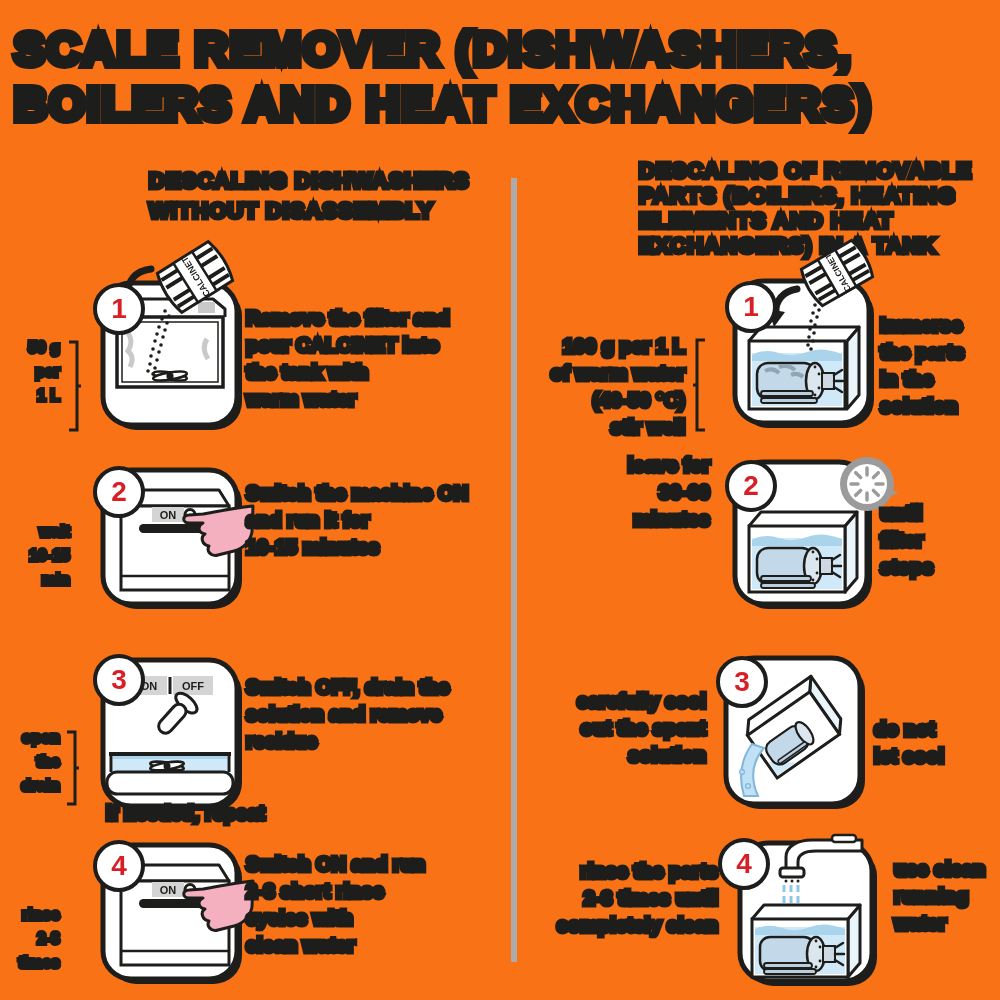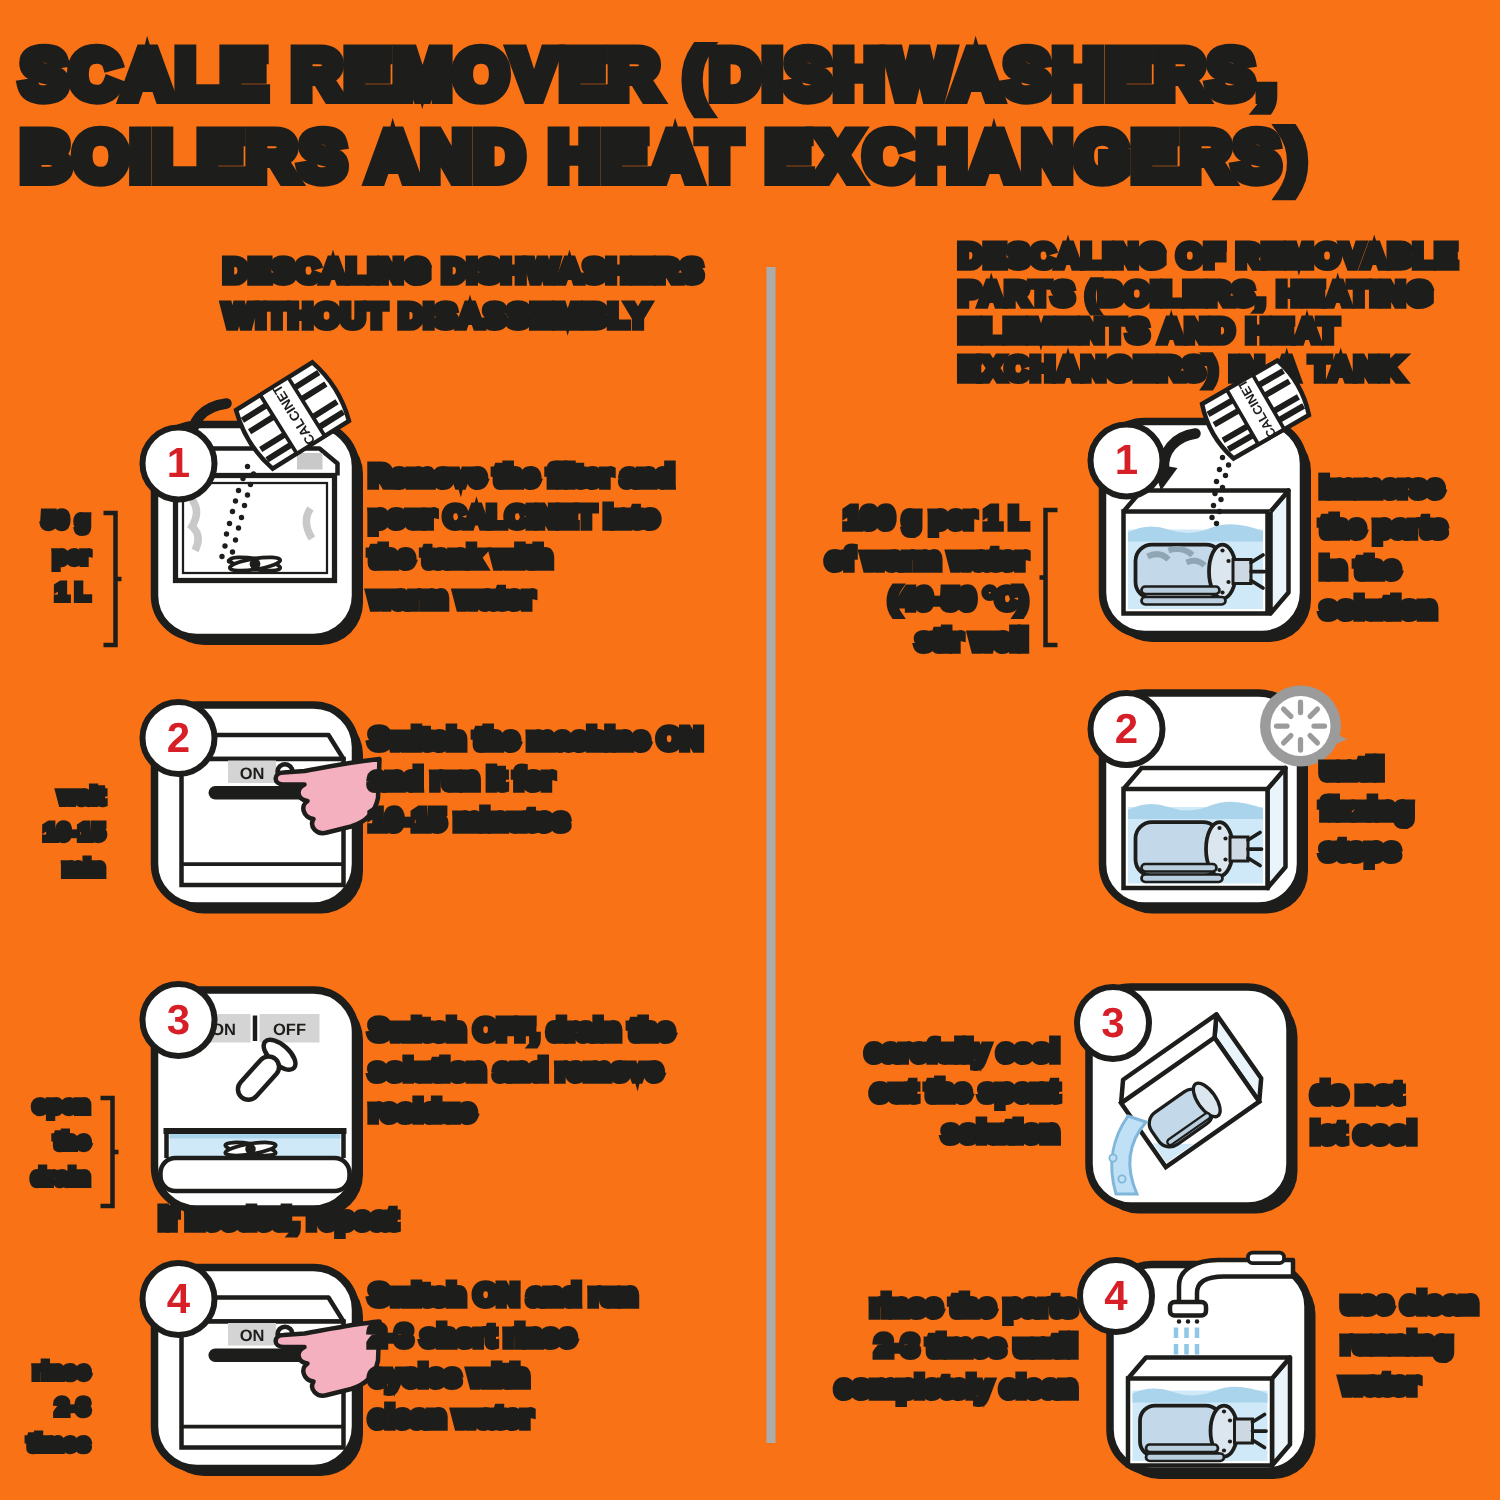--- a/index.html
+++ b/index.html
@@ -301,23 +301,28 @@
           <path d="M146.4 42.4 L151.3 47.3"></path>
           <path d="M140 45 V52"></path>
         <path d="M133.6 42.4 L128.7 47.3"></path>
           <path d="M131 36 H124"></path>
           <path d="M133.6 29.6 L128.7 24.7"></path>
         <path d="M140 27 V20"></path>
           <path d="M146.4 29.6 L151.3 24.7"></path>
       </g>
     </g>
   </svg>
+  <div class="abs lbl right" style="left:575px;top:452px;width:135px;">
+      <div class="bl">leave for</div>
+      <div class="bl">30-60</div>
+      <div class="bl">minutes</div>
+    </div>
   <div class="abs lbl" style="left:880px;top:500px;">
       <div class="bl">until</div>
-      <div class="bl">fizzing</div>
+      <div class="bl">filter</div>
       <div class="bl">stops</div>
     </div>
 
   <div class="abs badge" style="left:716px;top:656px;">3</div>
   <svg class="abs" style="left:718px;top:652px;" width="150" height="160" viewBox="0 0 150 160">
     <rect x="13" y="11" width="134" height="146" rx="28" fill="#1d1d1b"></rect>
     <rect x="8" y="6" width="134" height="146" rx="28" fill="#fff" stroke="#1d1d1b" stroke-width="5"></rect>
     <g transform="rotate(-35 72 78)">
       <polygon points="110,58 120,46 120,98 110,110" fill="#eaf4fb" stroke="#1d1d1b" stroke-width="3" stroke-linejoin="round"></polygon>
       <polyline points="34,58 44,46 120,46 110,58" fill="#fff" stroke="#1d1d1b" stroke-width="3" stroke-linejoin="round"></polyline>

